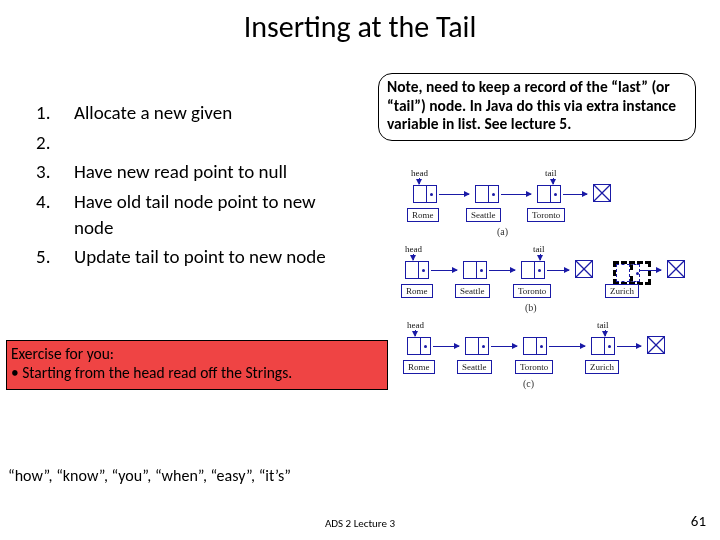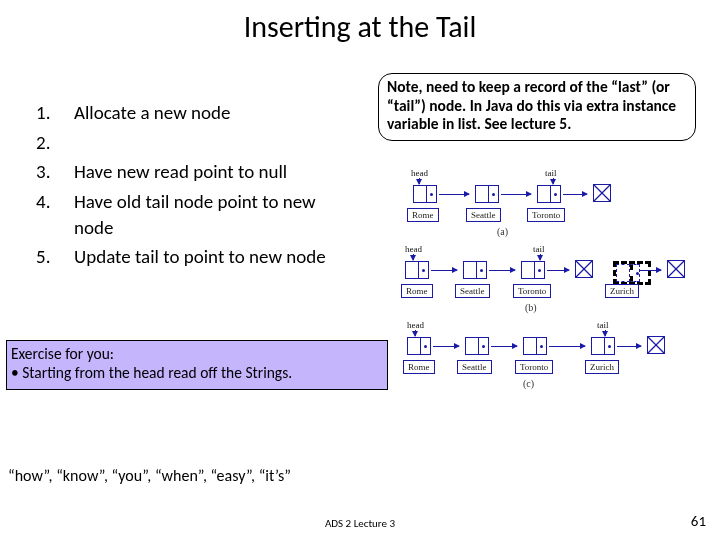--- a/index.html
+++ b/index.html
@@ -150,21 +150,21 @@
     position: absolute;
     font-family: "Times New Roman", serif;
     font-size: 10px;
     color: #333;
   }
   .exercise {
     position: absolute;
     top: 340px;
     left: 6px;
     width: 370px;
-    background: #c4b5fd;
+    background: #ef4444;
     border: 1px solid #000;
     font-size: 15.5px;
     line-height: 1.22;
     padding: 4px 6px 6px 4px;
   }
   .strings {
     position: absolute;
     top: 466px;
     left: 8px;
     font-size: 16px;
@@ -188,21 +188,21 @@
 </head>
 <body>
 
 <div class="slide">
 
   <div class="title">Inserting at the Tail</div>
 
   <div class="steps">
     <div class="row">
       <div class="num">1.</div>
-      <div class="txt">Allocate a new node</div>
+      <div class="txt">Allocate a new given</div>
     </div>
     <div class="row">
       <div class="num">2.</div>
     </div>
     <div class="row">
       <div class="num">3.</div>
       <div class="txt">Have new read point to null</div>
     </div>
     <div class="row">
       <div class="num">4.</div>

